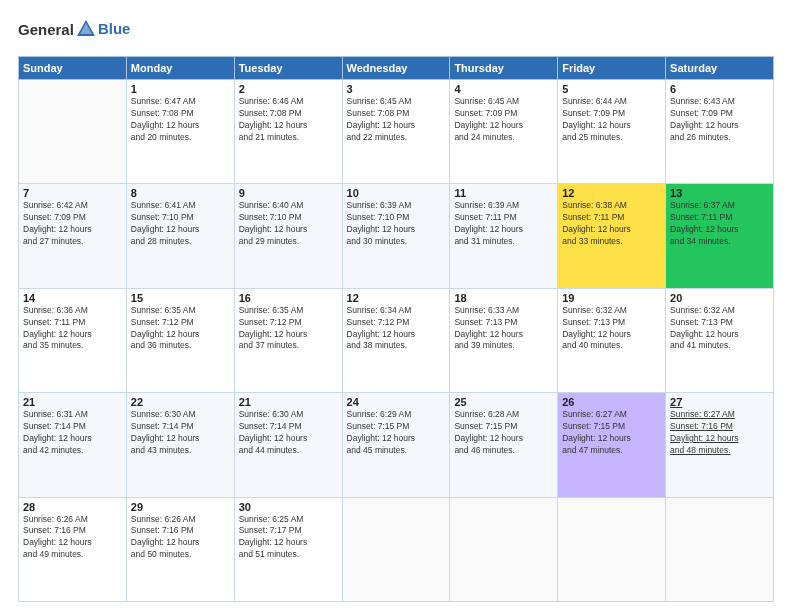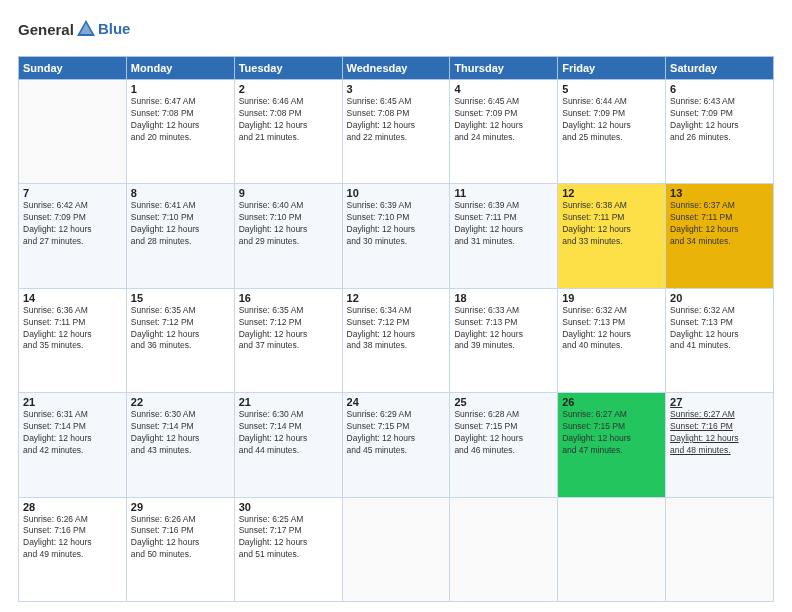--- a/index.html
+++ b/index.html
@@ -200,21 +200,21 @@
 Daylight: 12 hours
 and 31 minutes.</div>
           </td>
           <td style="background: #fde047;">
             <span class="day-number">12</span>
             <div class="day-info" style="white-space: pre-line;">Sunrise: 6:38 AM
 Sunset: 7:11 PM
 Daylight: 12 hours
 and 33 minutes.</div>
           </td>
-          <td style="background: #eab308;">
+          <td style="background: #22c55e;">
             <span class="day-number">13</span>
             <div class="day-info" style="white-space: pre-line;">Sunrise: 6:37 AM
 Sunset: 7:11 PM
 Daylight: 12 hours
 and 34 minutes.</div>
           </td>
         </tr>
         <tr>
           <td>
             <span class="day-number">14</span>
@@ -295,21 +295,21 @@
 Daylight: 12 hours
 and 45 minutes.</div>
           </td>
           <td style="background: rgb(244, 248, 252);">
             <span class="day-number">25</span>
             <div class="day-info" style="white-space: pre-line;">Sunrise: 6:28 AM
 Sunset: 7:15 PM
 Daylight: 12 hours
 and 46 minutes.</div>
           </td>
-          <td style="background: #22c55e;">
+          <td style="background: #c4b5fd;">
             <span class="day-number">26</span>
             <div class="day-info" style="white-space: pre-line;">Sunrise: 6:27 AM
 Sunset: 7:15 PM
 Daylight: 12 hours
 and 47 minutes.</div>
           </td>
           <td style="background: rgb(244, 248, 252); text-decoration: underline;">
             <span class="day-number">27</span>
             <div class="day-info" style="white-space: pre-line;">Sunrise: 6:27 AM
 Sunset: 7:16 PM

